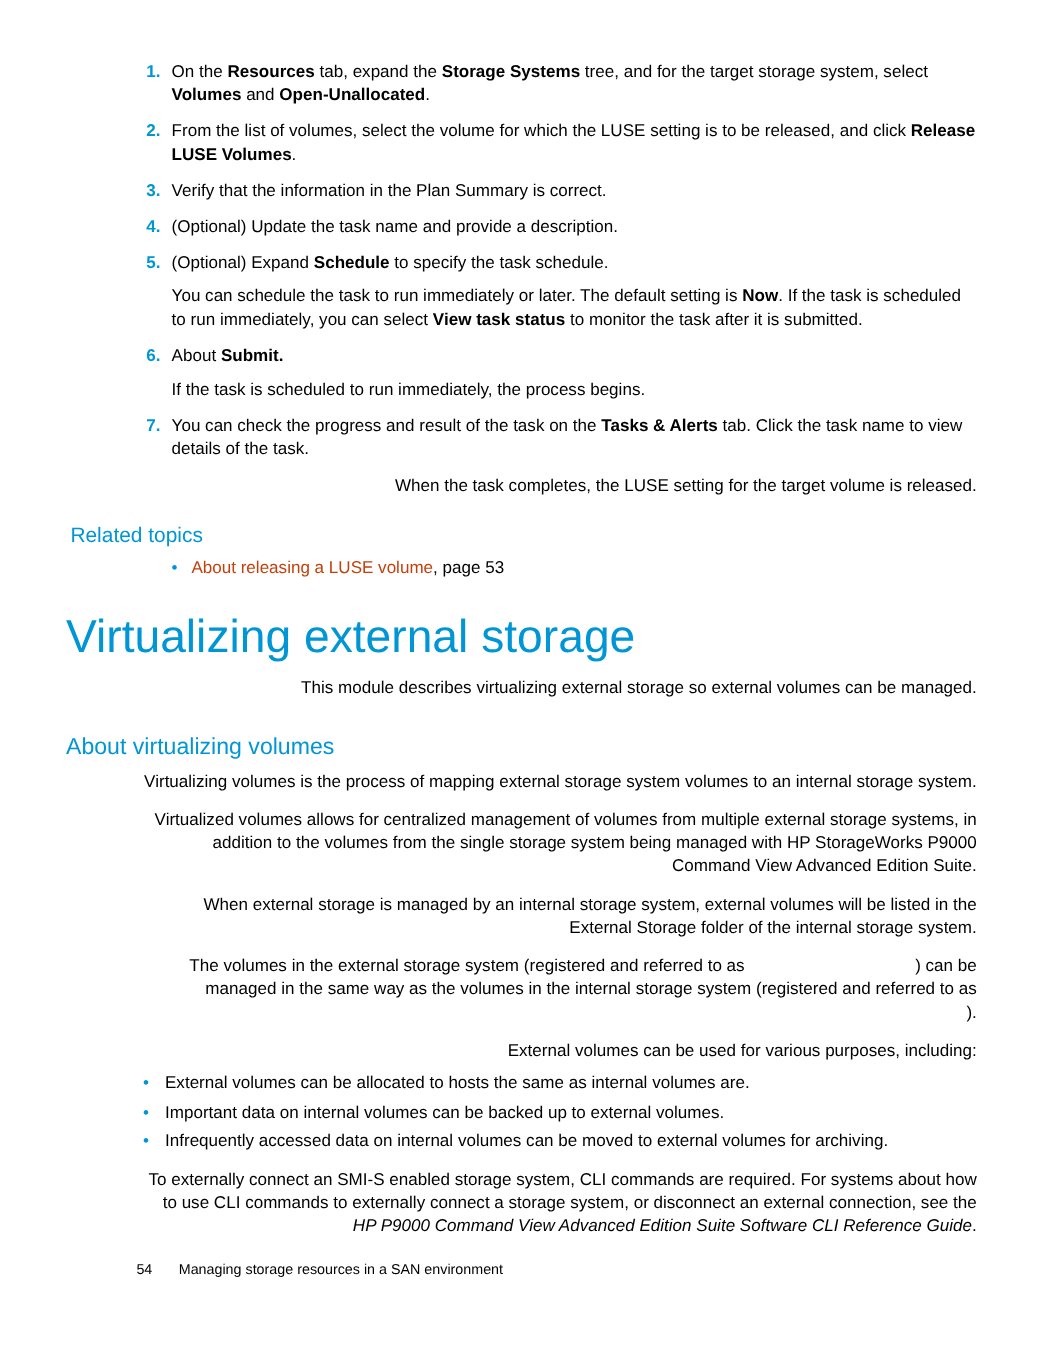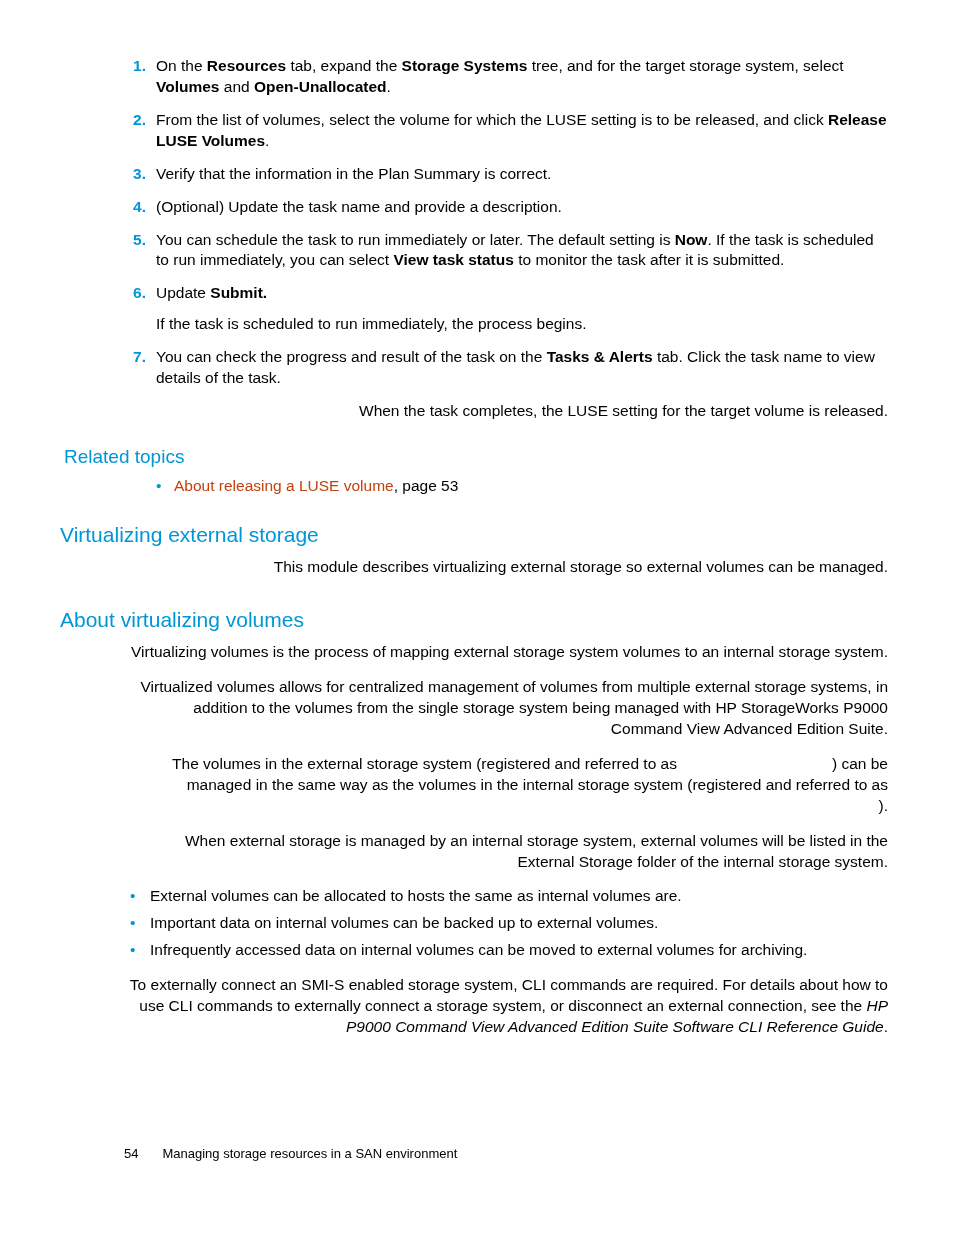--- a/index.html
+++ b/index.html
@@ -63,21 +63,21 @@
   }
   ul.rel > li::before {
     content: "•";
     color: #0096d6;
     display: inline-block;
     width: 18px;
   }
   h1.sec {
     color: #0096d6;
     font-weight: 300;
-    font-size: 21px;
+    font-size: 42px;
     margin: 24px 0 8px 0;
   }
   h2.sub {
     color: #0096d6;
     font-weight: 300;
     font-size: 21px;
     margin: 28px 0 8px 0;
   }
   p.body {
     margin: 0 0 14px 0;
@@ -126,25 +126,26 @@
         <li>
           <span class="num">3.</span>
           <div><span>Verify that the information in the Plan Summary is correct.</span></div>
         </li>
         <li>
           <span class="num">4.</span>
           <div><span>(Optional) Update the task name and provide a description.</span></div>
         </li>
         <li>
           <span class="num">5.</span>
+          <div><span>(Optional) Expand </span><b>Schedule</b><span> to specify the task schedule.</span></div>
           <div class="sub"><span>You can schedule the task to run immediately or later. The default setting is </span><b>Now</b><span>. If the task is scheduled to run immediately, you can select </span><b>View task status</b><span> to monitor the task after it is submitted.</span></div>
         </li>
         <li>
           <span class="num">6.</span>
-          <div><span>Update </span><b>Submit.</b></div>
+          <div><span>About </span><b>Submit.</b></div>
           <div class="sub"><span>If the task is scheduled to run immediately, the process begins.</span></div>
         </li>
         <li>
           <span class="num">7.</span>
           <div><span>You can check the progress and result of the task on the </span><b>Tasks &amp; Alerts</b><span> tab. Click the task name to view details of the task.</span></div>
         </li>
       </ol>
     <p class="body">When the task completes, the LUSE setting for the target volume is released.</p>
   </div>
 
@@ -155,26 +156,27 @@
 
   <h1 class="sec">Virtualizing external storage</h1>
   <div class="content-indent">
     <p class="body">This module describes virtualizing external storage so external volumes can be managed.</p>
   </div>
 
   <h2 class="sub">About virtualizing volumes</h2>
   <div class="content-indent">
     <p class="body">Virtualizing volumes is the process of mapping external storage system volumes to an internal storage system.</p>
     <p class="body">Virtualized volumes allows for centralized management of volumes from multiple external storage systems, in addition to the volumes from the single storage system being managed with HP StorageWorks P9000 Command View Advanced Edition Suite.</p>
+    <p class="body">When external storage is managed by an internal storage system, external volumes will be listed in the External Storage folder of the internal storage system.</p>
     <p class="body"><span>The volumes in the external storage system (registered and referred to as </span><span style="white-space:pre">                                   </span><span>) can be managed in the same way as the volumes in the internal storage system (registered and referred to as </span><span style="white-space:pre">                                    </span><span>).</span></p>
-    <p class="body">When external storage is managed by an internal storage system, external volumes will be listed in the External Storage folder of the internal storage system.</p>
+    <p class="body" style="margin-bottom:8px">External volumes can be used for various purposes, including:</p>
     <ul class="bul" id="bul">
         <li>External volumes can be allocated to hosts the same as internal volumes are.</li>
         <li>Important data on internal volumes can be backed up to external volumes.</li>
         <li>Infrequently accessed data on internal volumes can be moved to external volumes for archiving.</li>
       </ul>
-    <p class="body"><span>To externally connect an SMI-S enabled storage system, CLI commands are required. For details about how to use CLI commands to externally connect a storage system, or disconnect an external connection, see the </span><em class="title">HP P9000 Command View Advanced Edition Suite Software CLI Reference Guide</em><span>.</span></p>
+    <p class="body"><span>To externally connect an SMI-S enabled storage system, CLI commands are required. For systems about how to use CLI commands to externally connect a storage system, or disconnect an external connection, see the </span><em class="title">HP P9000 Command View Advanced Edition Suite Software CLI Reference Guide</em><span>.</span></p>
   </div>
 </div>
 
 <div class="footer">
   <span class="pn">54</span><span>Managing storage resources in a SAN environment</span>
 </div>
 
 </body></html>

